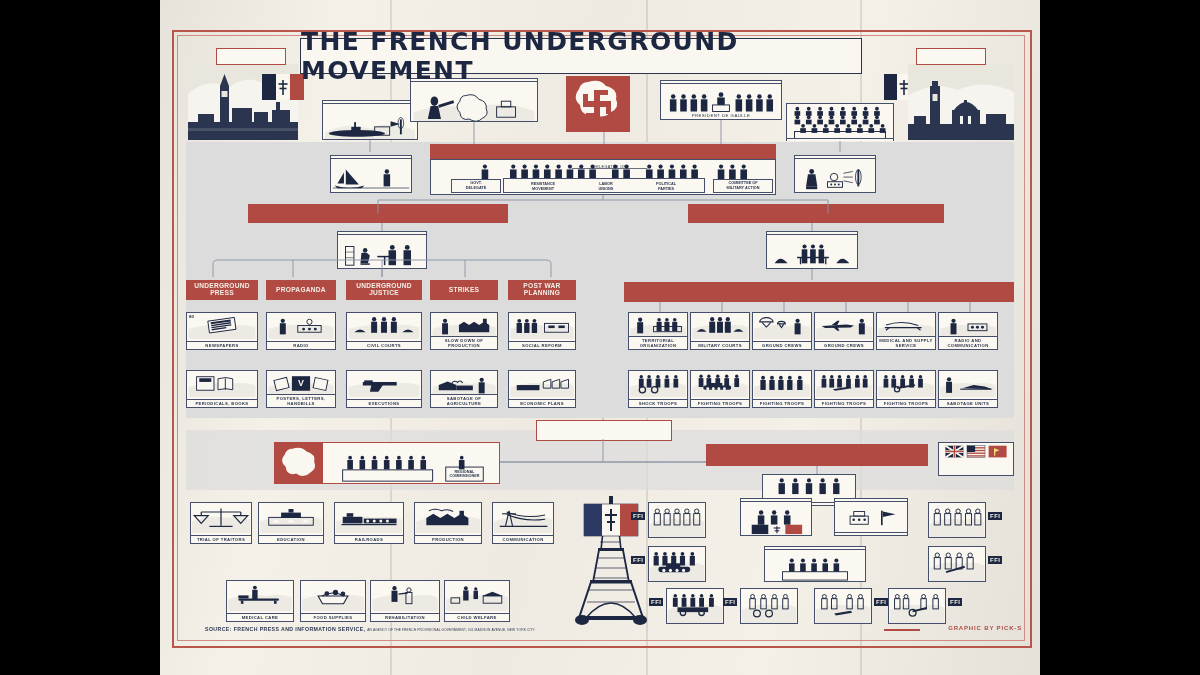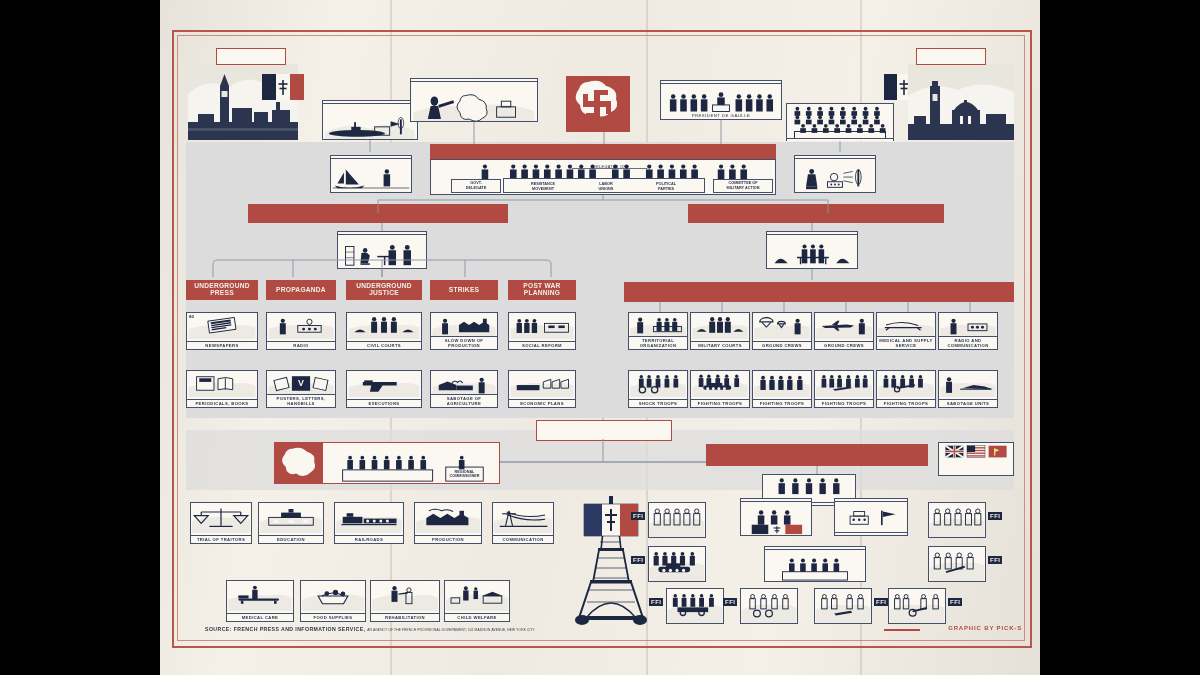--- a/index.html
+++ b/index.html
@@ -267,20 +267,23 @@
           <rect x="52" y="52" width="3" height="8"></rect>
             <rect x="60" y="52" width="3" height="8"></rect>
         </g>
       </svg>
     </div>
   </div>
   <div class="tagbox" style="left:916px;top:48px;width:68px;height:15px;font-size:7.5px;">
     <span></span>
   </div>
 
+  <div id="title">
+    <span>THE FRENCH UNDERGROUND MOVEMENT</span>
+  </div>
 
   <div class="band" style="left:430px;top:144px;width:346px;height:15px;font-size:9px;">
     <span></span>
   </div>
   <div class="box" style="left:430px;top:159px;width:346px;height:36px;">
     <div class="art">
       <svg viewBox="0 0 346 36">
         <g fill="#1d2742">
           <circle cx="48" cy="7" r="2.2"></circle>
             <rect x="44.5" y="10" width="7" height="12"></rect>

